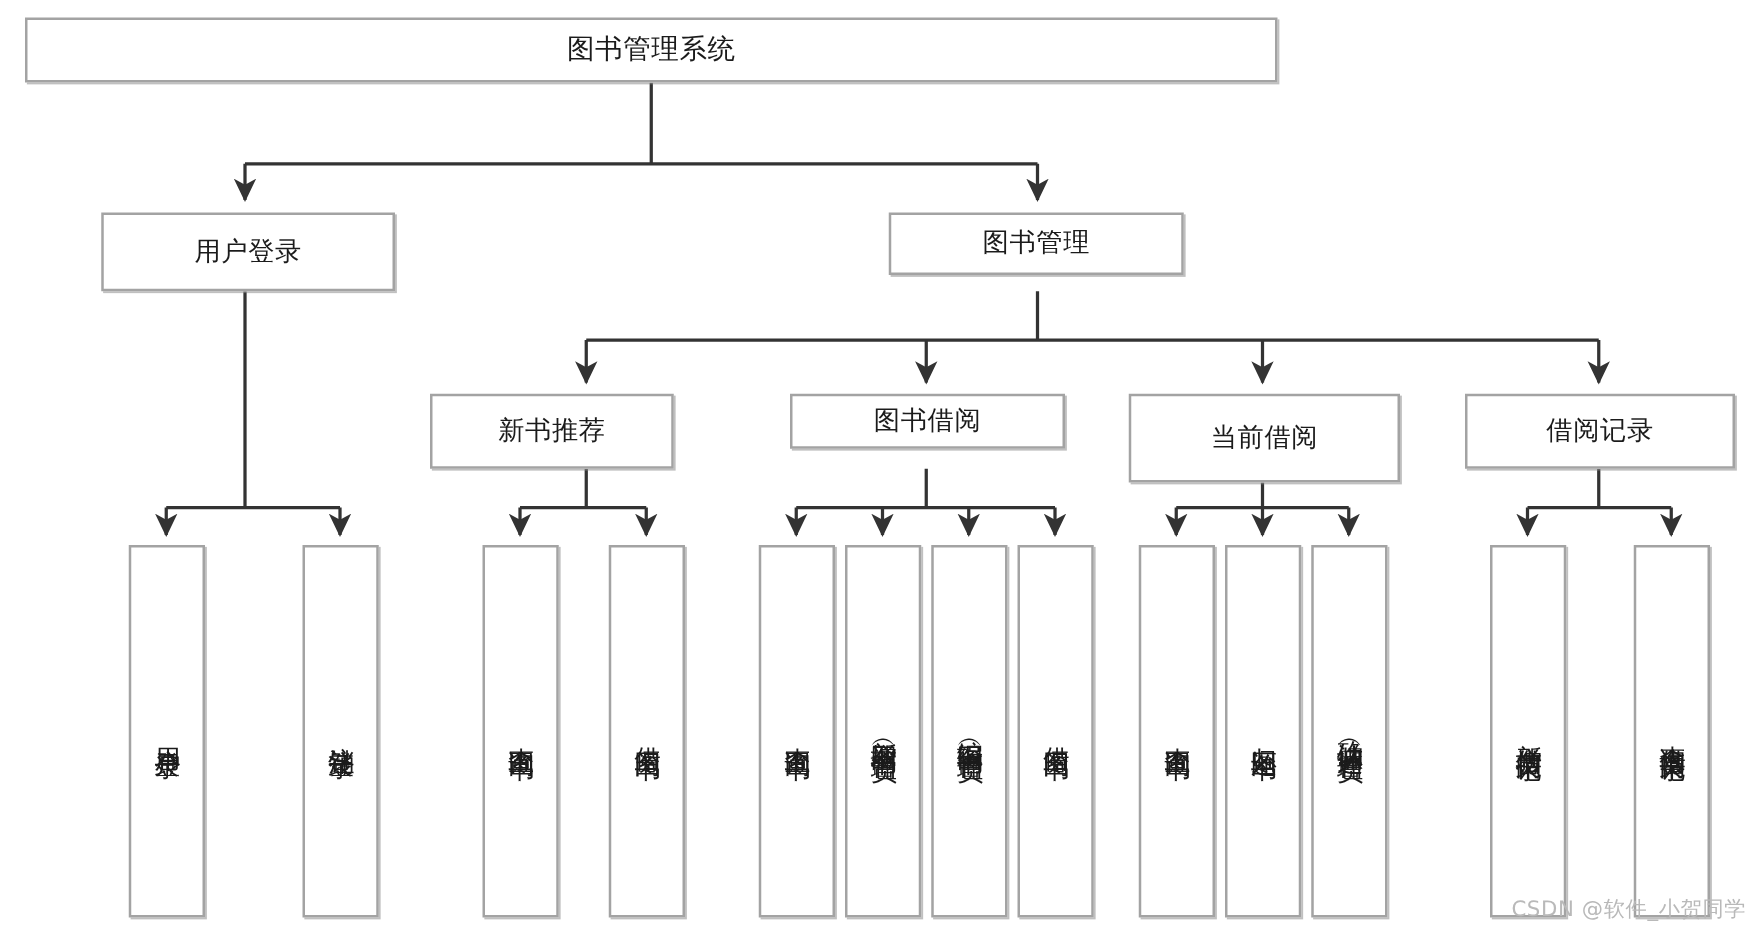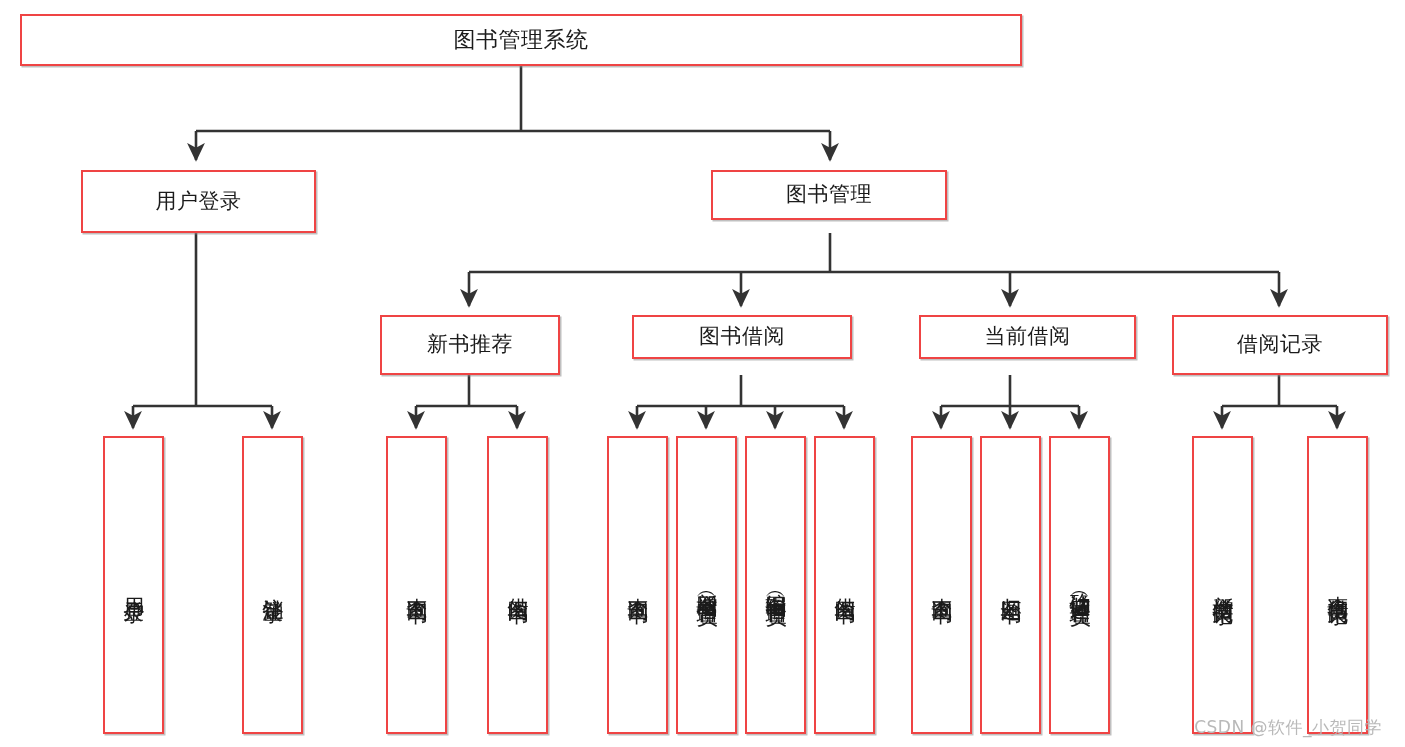--- a/index.html
+++ b/index.html
@@ -23,21 +23,21 @@
     left: 0;
     top: 0;
     width: 1405px;
     height: 747px;
     pointer-events: none;
   }
   .node {
     position: absolute;
     box-sizing: border-box;
     background: #ffffff;
-    border: 2px solid #ef4444;
+    border: 2px solid #a3a3a3;
     display: flex;
     align-items: center;
     justify-content: center;
     box-shadow: 1.5px 1.5px 0 rgba(140,140,140,0.55);
   }
   .node .lbl {
     display: block;
     text-align: center;
     line-height: 1.12;
     letter-spacing: 0.5px;
@@ -57,21 +57,21 @@
   .node.vert .lbl {
     writing-mode: vertical-rl;
     text-orientation: upright;
     font-size: 21px;
     line-height: 1.0;
     letter-spacing: 2px;
     white-space: nowrap;
   }
   #watermark {
     position: absolute;
-    right: 23px;
+    right: 8px;
     bottom: 8px;
     font-size: 17px;
     color: #b9b9b9;
     white-space: nowrap;
     letter-spacing: 0.5px;
   }
 </style>
 </head>
 <body>
 
@@ -132,29 +132,29 @@
   </div>
 
   <div class="node horiz" style="left:81px; top:170px; width:235px; height:63px;">
     <span class="lbl">用户登录</span>
   </div>
 
   <div class="node horiz" style="left:711px; top:170px; width:236px; height:50px;">
     <span class="lbl">图书管理</span>
   </div>
 
-  <div class="node horiz" style="left:380px; top:315px; width:180px; height:60px;">
+  <div class="node horiz" style="left:344px; top:315px; width:195px; height:60px;">
     <span class="lbl">新书推荐</span>
   </div>
 
   <div class="node horiz" style="left:632px; top:315px; width:220px; height:44px;">
     <span class="lbl">图书借阅</span>
   </div>
 
-  <div class="node horiz" style="left:903px; top:315px; width:217px; height:44px;margin-left:16px;">
+  <div class="node horiz" style="left:903px; top:315px; width:217px; height:71px;">
     <span class="lbl">当前借阅</span>
   </div>
 
   <div class="node horiz" style="left:1172px; top:315px; width:216px; height:60px;">
     <span class="lbl">借阅记录</span>
   </div>
 
   <div class="node vert" style="left:103px; top:436px; width:61px; height:298px;">
     <span class="lbl">用户登录</span>
   </div>

